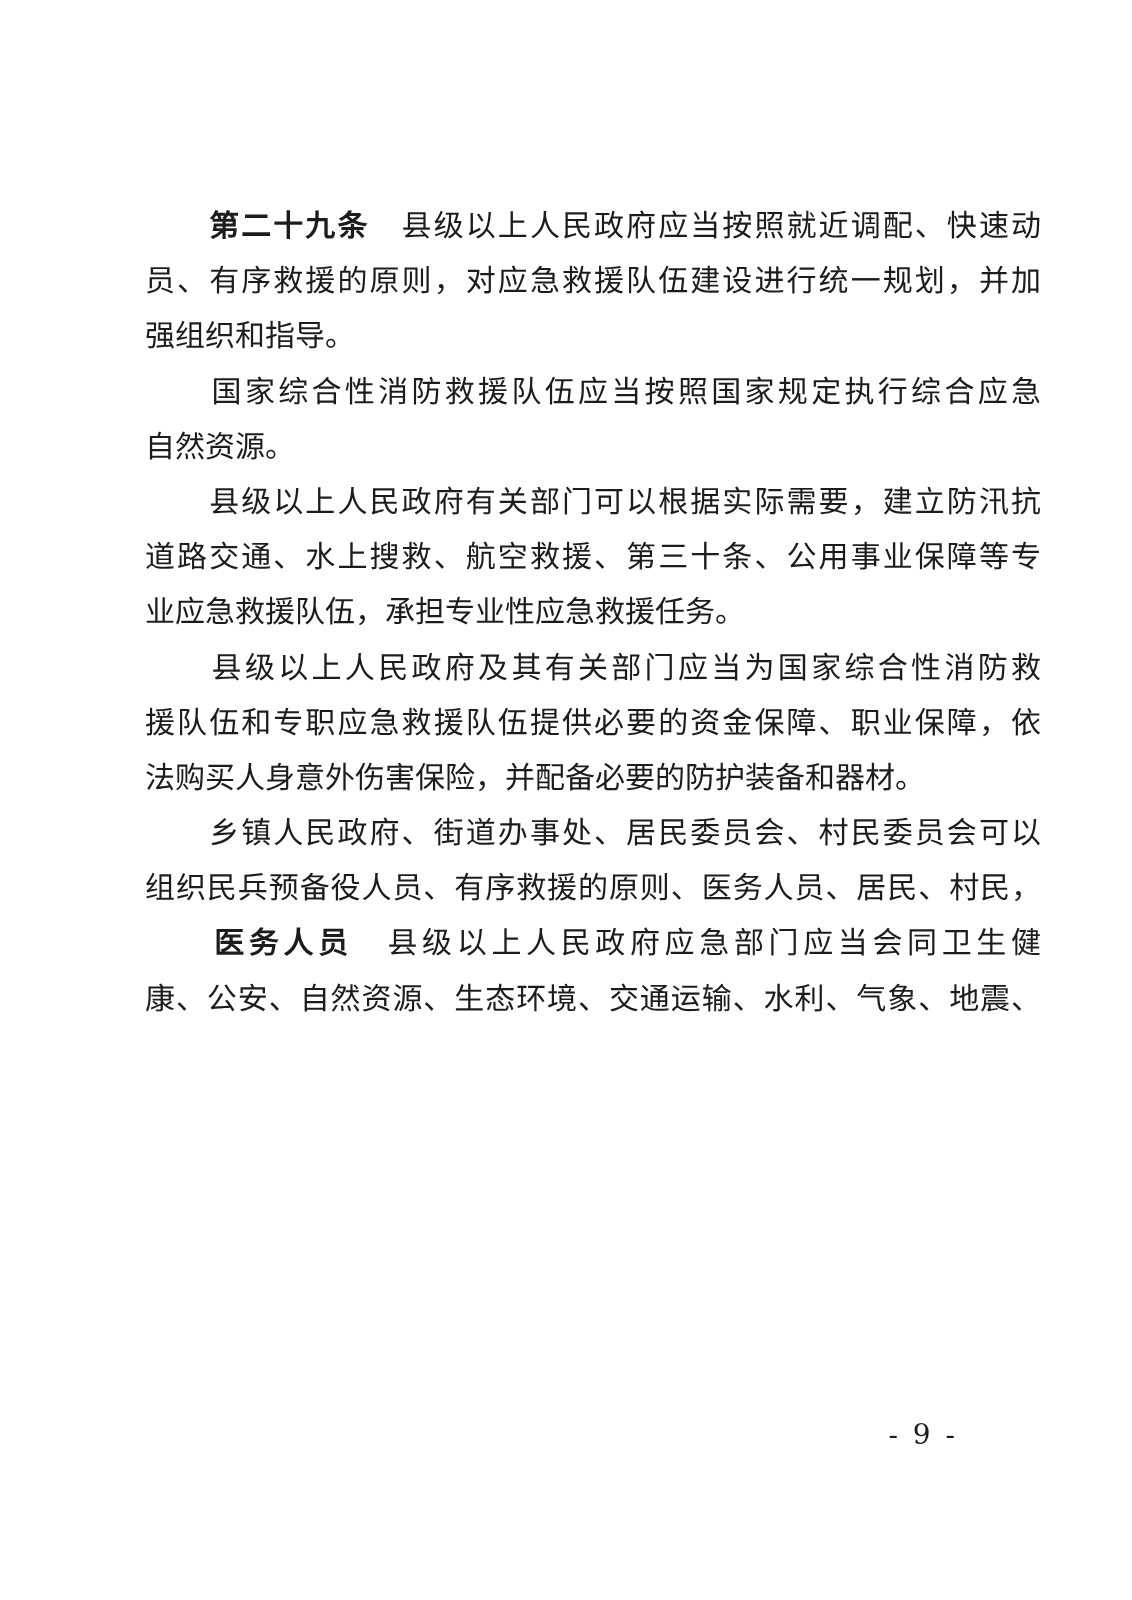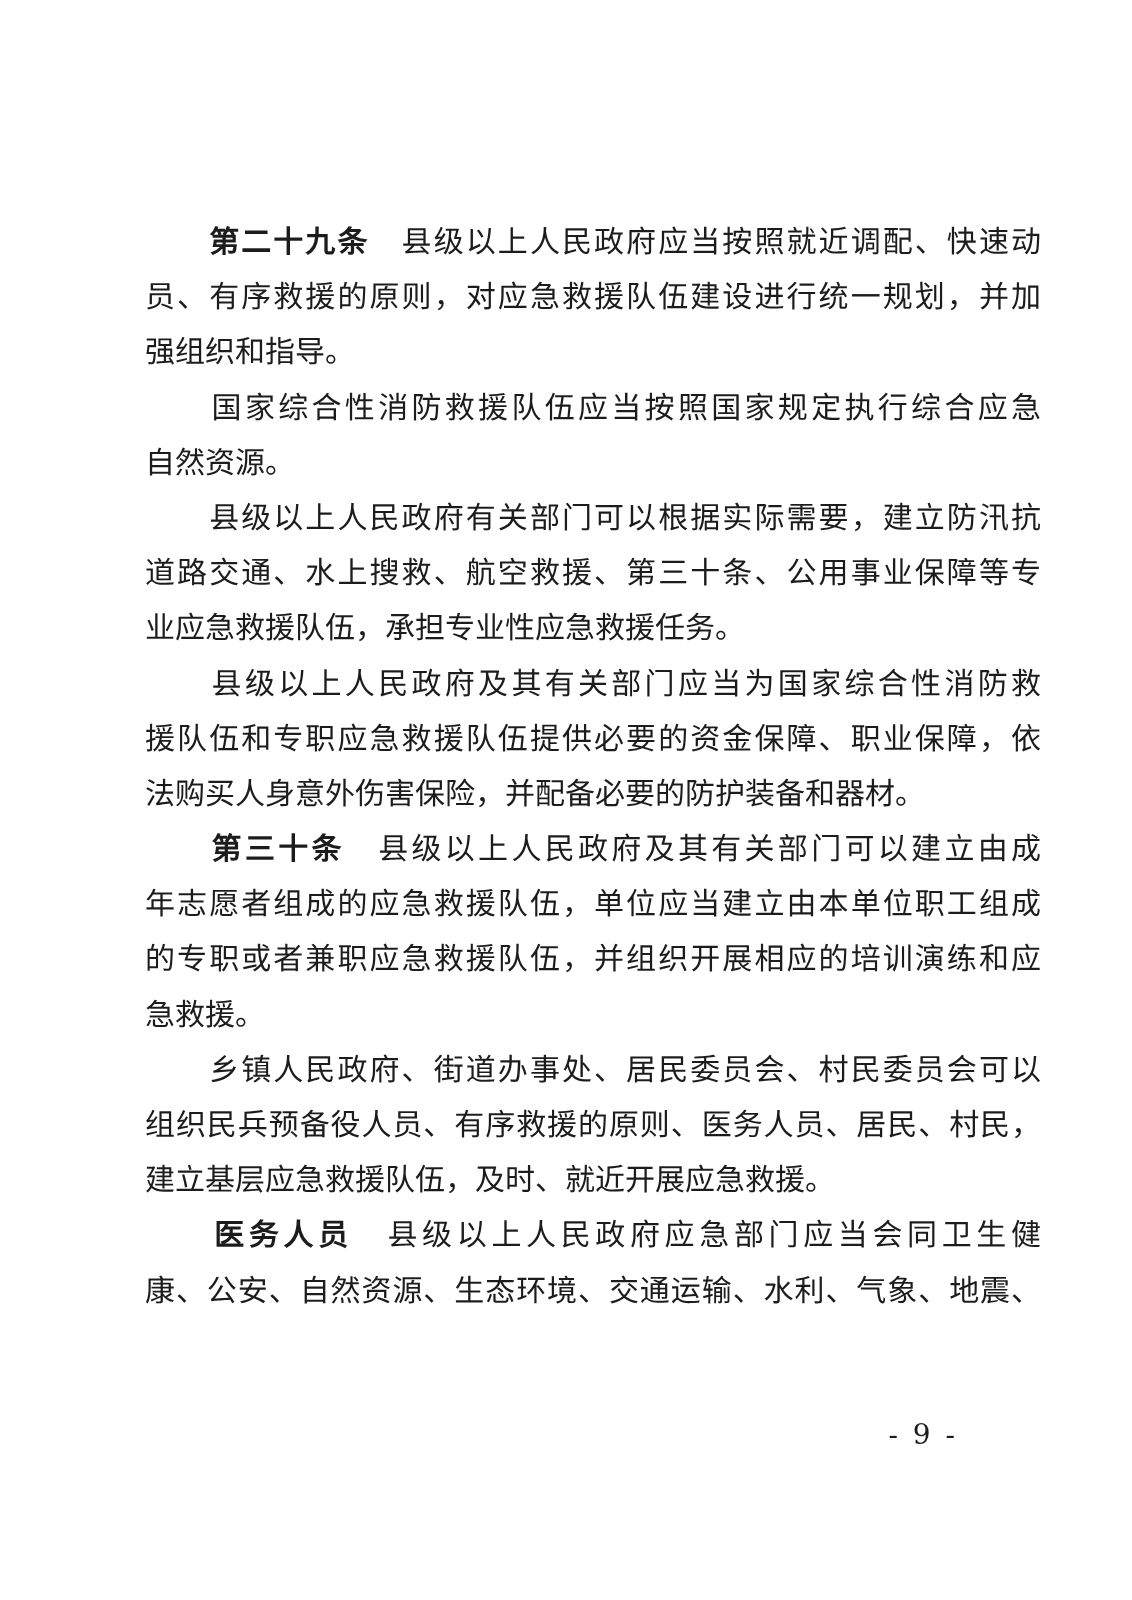--- a/index.html
+++ b/index.html
@@ -12,21 +12,21 @@
     width: 1132px;
     height: 1600px;
     background: #ffffff;
     overflow: hidden;
     font-family: "DejaVu Serif", "Liberation Serif", serif;
     color: #1c1c1c;
   }
   .doc {
     position: absolute;
     left: 145px;
-    top: 214px;
+    top: 198px;
     width: 896px;
   }
   .para { margin: 0; padding: 0; }
   .line {
     font-size: 30px;
     line-height: 55.2px;
     height: 55.2px;
     overflow: hidden;
     white-space: normal;
     text-align: justify;
@@ -74,31 +74,24 @@
       <div class="line"><span>道路交通、水上搜救、航空救援、第三十条、公用事业保障等专</span></div>
       <div class="line end"><span>业应急救援队伍，承担专业性应急救援任务。</span></div>
     </section>
 
     <section class="para">
       <div class="line"><span>　　县级以上人民政府及其有关部门应当为国家综合性消防救</span></div>
       <div class="line"><span>援队伍和专职应急救援队伍提供必要的资金保障、职业保障，依</span></div>
       <div class="line end"><span>法购买人身意外伤害保险，并配备必要的防护装备和器材。</span></div>
     </section>
 
-    <section class="para">
-      <div class="line"><b class="lead">　　第三十条</b><span>　县级以上人民政府及其有关部门可以建立由成</span></div>
-      <div class="line"><span>年志愿者组成的应急救援队伍，单位应当建立由本单位职工组成</span></div>
-      <div class="line"><span>的专职或者兼职应急救援队伍，并组织开展相应的培训演练和应</span></div>
-      <div class="line end"><span>急救援。</span></div>
-    </section>
 
     <section class="para">
       <div class="line"><span>　　乡镇人民政府、街道办事处、居民委员会、村民委员会可以</span></div>
       <div class="line"><span>组织民兵预备役人员、有序救援的原则、医务人员、居民、村民，</span></div>
-      <div class="line end"><span>建立基层应急救援队伍，及时、就近开展应急救援。</span></div>
     </section>
 
     <section class="para">
       <div class="line"><b class="lead">　　医务人员</b><span>　县级以上人民政府应急部门应当会同卫生健</span></div>
       <div class="line"><span>康、公安、自然资源、生态环境、交通运输、水利、气象、地震、</span></div>
     </section>
 
   </div>
 
   <div class="pagenum">- 9 -</div>

